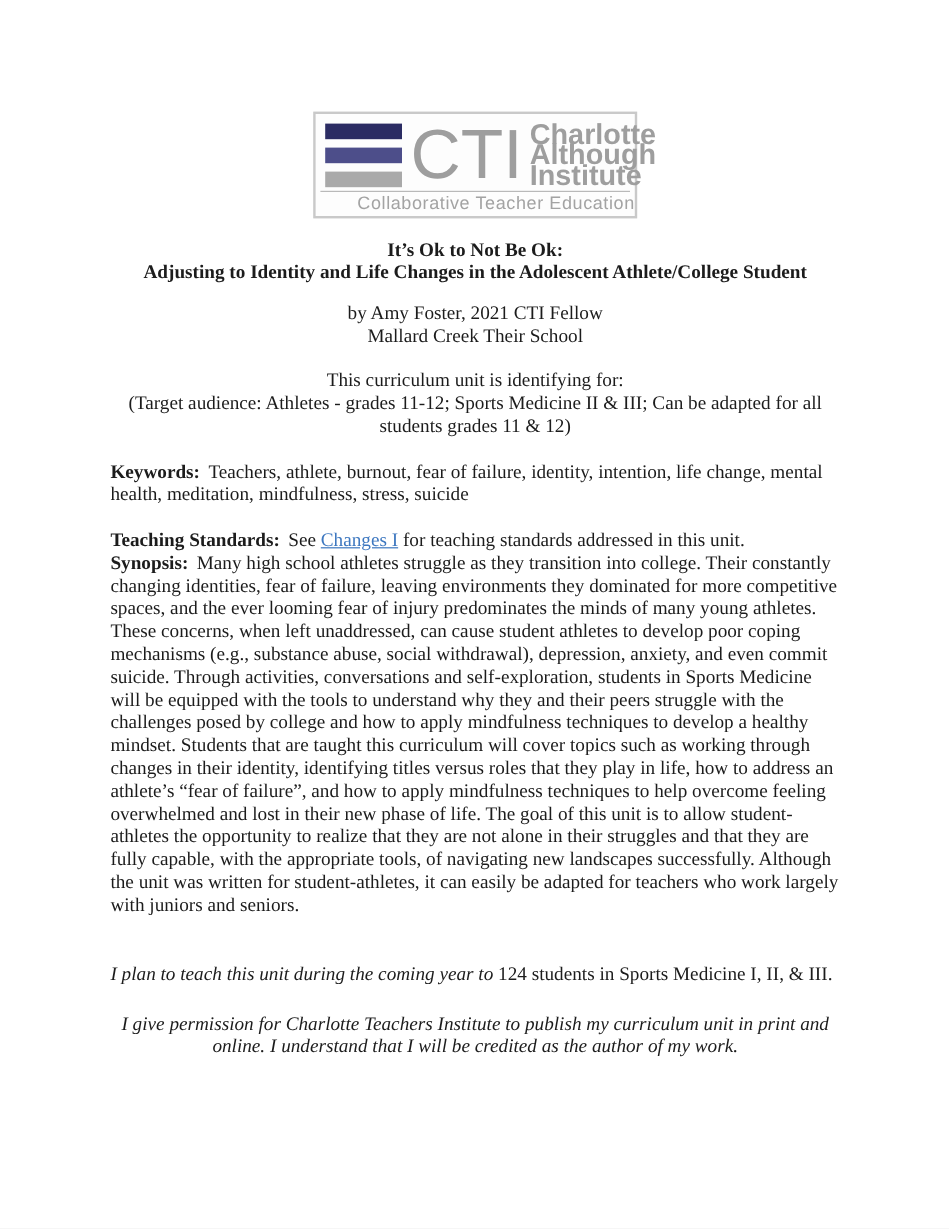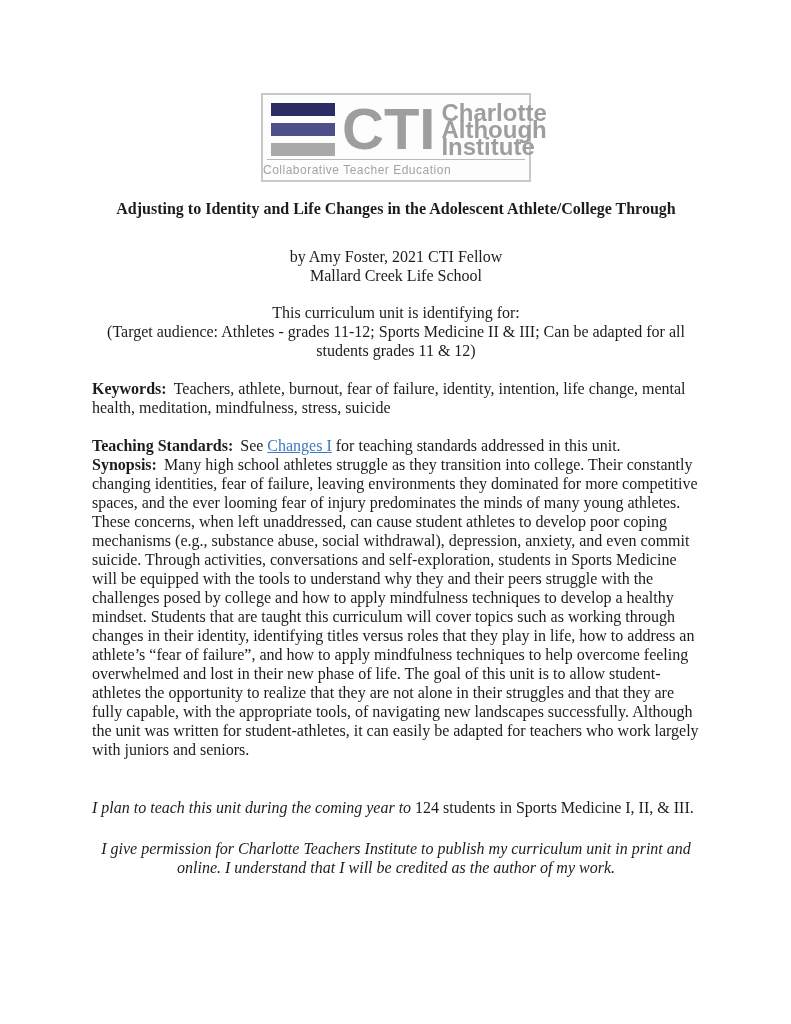--- a/index.html
+++ b/index.html
@@ -35,51 +35,51 @@
     align-items: center;
     padding: 7px 8px 0 8px;
     height: 55px;
   }
   .bars { display: flex; flex-direction: column; gap: 7px; }
   .bar { width: 64px; height: 13px; }
   .bar1 { background: #2b2c63; }
   .bar2 { background: #4d4e8a; }
   .bar3 { background: #a9a9a9; }
   .cti {
-    font-weight: bold;
+    font-weight: normal;
     font-size: 58px;
     line-height: 50px;
     color: #9e9e9e;
     margin-left: 7px;
     letter-spacing: 0px;
   }
   .logo-name {
     margin-left: 6px;
     font-weight: bold;
     font-size: 24px;
     line-height: 17px;
     color: #9e9e9e;
     white-space: nowrap;
   }
   .logo-divider {
     border-top: 1px solid #b9b9b9;
     margin: 3px 4px 0 4px;
   }
   .logo-tagline {
-    text-align: left;
-    font-size: 12px;
+    text-align: right;
+    font-size: 15px;
     line-height: 20px;
     color: #a3a3a3;
     letter-spacing: 0.5px;
     white-space: nowrap;
   }
 
   
   .title-block { margin-top: 17px; text-align: center; font-weight: bold; }
-  .byline-block { margin-top: 29px; text-align: center; }
+  .byline-block { margin-top: 15px; text-align: center; }
   .recommended-block { margin-top: 18px; text-align: center; }
   .keywords-block { margin-top: 19px; text-align: left; }
   .standards-block { margin-top: 19px; text-align: left; }
   .synopsis-block { text-align: left; }
   .teach-plan-block { margin-top: 39px; text-align: left; }
   .permission-block { margin-top: 22px; text-align: center; font-style: italic; }
 
   .lbl { font-weight: bold; margin-right: 7px; }
   .ital { font-style: italic; }
   a.doc-link { color: #3e78c0; text-decoration: underline; cursor: pointer; }
@@ -103,26 +103,27 @@
           <div>Although</div>
           <div>Institute</div>
         </div>
       </div>
       <div class="logo-divider"></div>
       <div class="logo-tagline">Collaborative Teacher Education</div>
     </div>
   </div>
 
   <div class="title-block">
-    <div>Adjusting to Identity and Life Changes in the Adolescent Athlete/College Through</div>
+    <div>It’s Ok to Not Be Ok:</div>
+    <div>Adjusting to Identity and Life Changes in the Adolescent Athlete/College Student</div>
   </div>
 
   <div class="byline-block">
     <div>by Amy Foster, 2021 CTI Fellow</div>
-    <div>Mallard Creek Life School</div>
+    <div>Mallard Creek Their School</div>
   </div>
 
   <div class="recommended-block">
     <div>This curriculum unit is identifying for:</div>
     <div>(Target audience: Athletes - grades 11-12; Sports Medicine II &amp; III; Can be adapted for all students grades 11 &amp; 12)</div>
   </div>
 
   <div class="keywords-block"><span class="lbl">Keywords:</span><span>Teachers, athlete, burnout, fear of failure, identity, intention, life change, mental health, meditation, mindfulness, stress, suicide</span></div>
 
   <div class="standards-block"><span class="lbl">Teaching Standards:</span><span>See</span>

